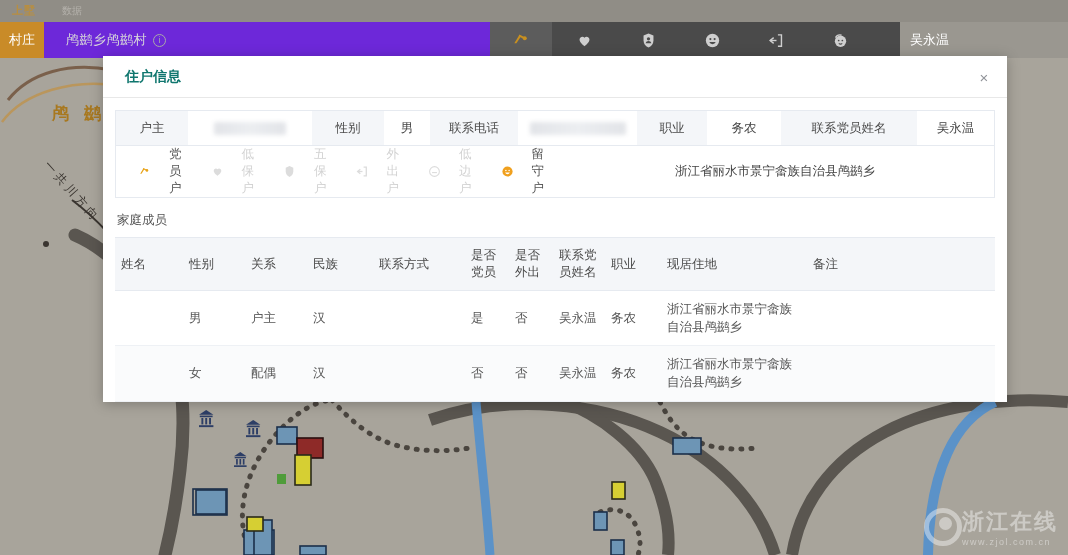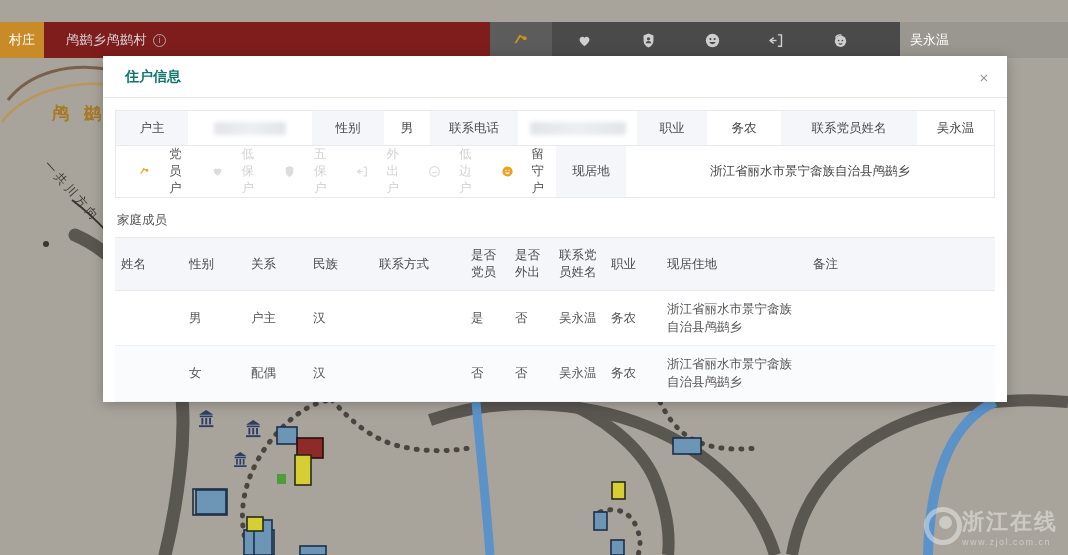--- a/index.html
+++ b/index.html
@@ -39,21 +39,21 @@
   }
   .tab-village {
     position: absolute; left: 0; top: 0; width: 44px; height: 36px;
     background: #c98b28;
     color: #ffffff; font-size: 13px;
     display: flex; align-items: center; justify-content: center;
     overflow: hidden;
   }
   .nav-strip {
     position: absolute; left: 44px; top: 0; width: 446px; height: 36px;
-    background: #7f1d1d;
+    background: #6d28d9;
     display: flex; align-items: center; padding-left: 22px;
   }
   .nav-title { color: #d9d9d9; font-size: 13px; letter-spacing: .5px; }
   .info-circle {
     display: inline-flex; align-items: center; justify-content: center;
     width: 13px; height: 13px; border-radius: 50%;
     border: 1px solid #a9a9a9; color: #a9a9a9;
     font-size: 9px; margin-left: 6px; line-height: 1;
   }
   .party-cell {
@@ -150,21 +150,21 @@
     padding: 9px 6px;
     border-bottom: 1px solid #eef1f5;
     vertical-align: middle;
   }
   table.fam tr.alt td { background: #fafbfc; }
   .addr { line-height: 1.45; }
 
   
   .wm {
     position: absolute; right: 10px; bottom: 8px;
-    display: flex; align-items: flex-start; 
+    display: flex; align-items: center; 
     opacity: .42;
   }
   .wm-ring {
     width: 38px; height: 38px; border-radius: 50%;
     border: 5px solid #ffffff;
     position: relative;
   }
   .wm-ring::after {
     content: ""; position: absolute; left: 10px; top: 4px;
     width: 13px; height: 13px; border-radius: 50%;
@@ -243,20 +243,24 @@
         </g>
       </g>
       <rect x="193" y="489" width="34" height="26" fill="none" stroke="#1b2f4a" stroke-width="1.6"></rect>
     </svg>
 
     <div style="position:absolute;left:52px;top:102px;font-size:17px;color:#a8781f;font-weight:bold;">鸬</div>
     <div style="position:absolute;left:84px;top:102px;font-size:17px;color:#a8781f;font-weight:bold;">鹚</div>
     <div style="position:absolute;left:34px;top:182px;font-size:12px;color:#3a3530;transform:rotate(48deg);white-space:nowrap;">一 共 川 方 向</div>
   </div>
 
+  <div class="top-logo-strip">
+    <span class="logo-mark">上墅</span>
+    <span class="logo-sub">数据</span>
+  </div>
 
   <div class="topbar">
 
     <div class="tab-village">
       <span>村庄</span>
     </div>
 
     <div class="nav-strip">
       <span class="nav-title">鸬鹚乡鸬鹚村</span>
       <span class="info-circle">i</span>
@@ -403,21 +407,20 @@
                       <circle cx="9" cy="10" r="1.4" fill="#ffffff"></circle>
                       <circle cx="15" cy="10" r="1.4" fill="#ffffff"></circle>
                       <path d="M7.6 14h8.8A4.8 4.8 0 0 1 7.6 14z" fill="#ffffff"></path>
                     </svg>
                 </span>
                 <span>留守户</span>
               </div>
 
             </div>
           </div>
-          <div class="icell lab" style="width:70px">现居地</div>
           <div class="icell val" style="flex:1">浙江省丽水市景宁畲族自治县鸬鹚乡</div>
         </div>
 
       </div>
 
       <div class="fam-label">家庭成员</div>
 
       <table class="fam">
         <thead>
           <tr>

